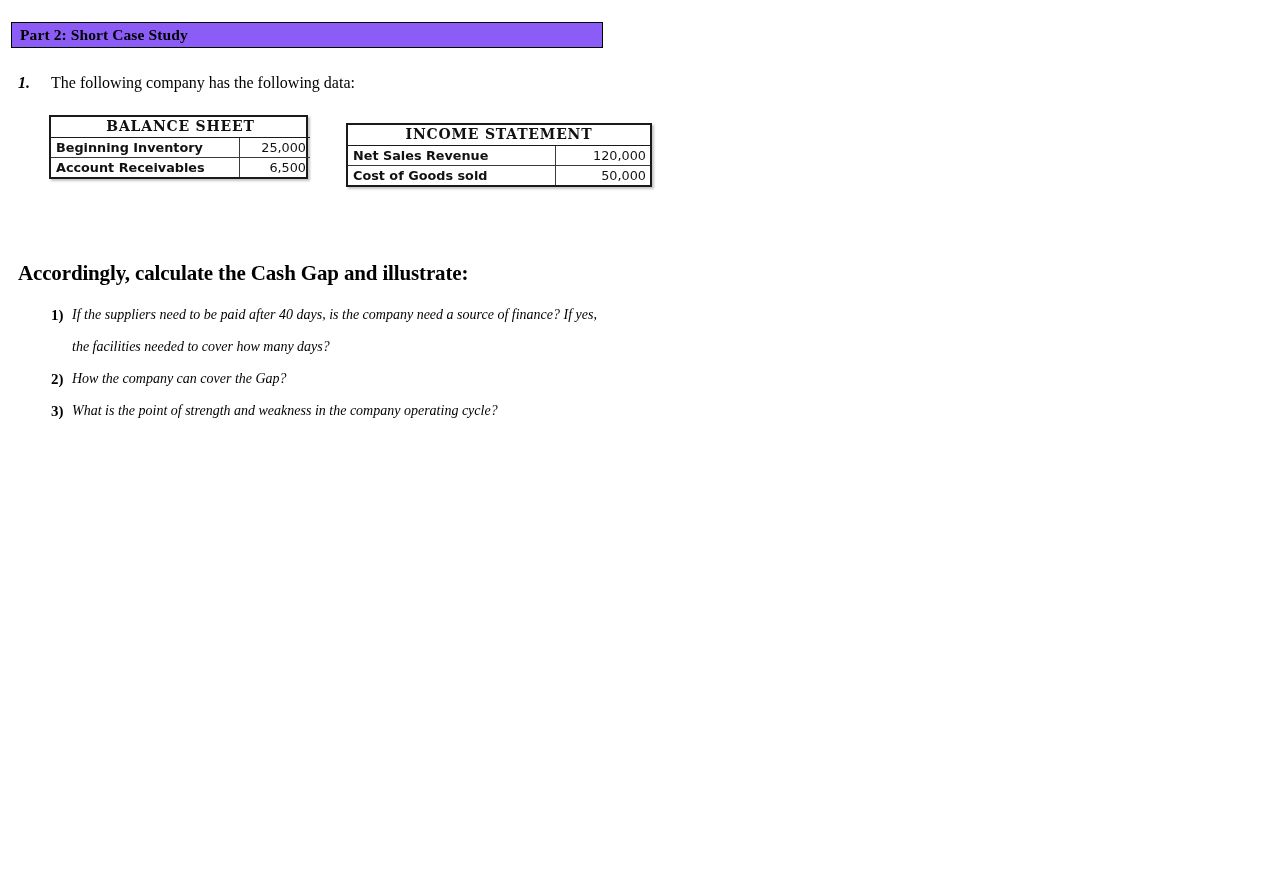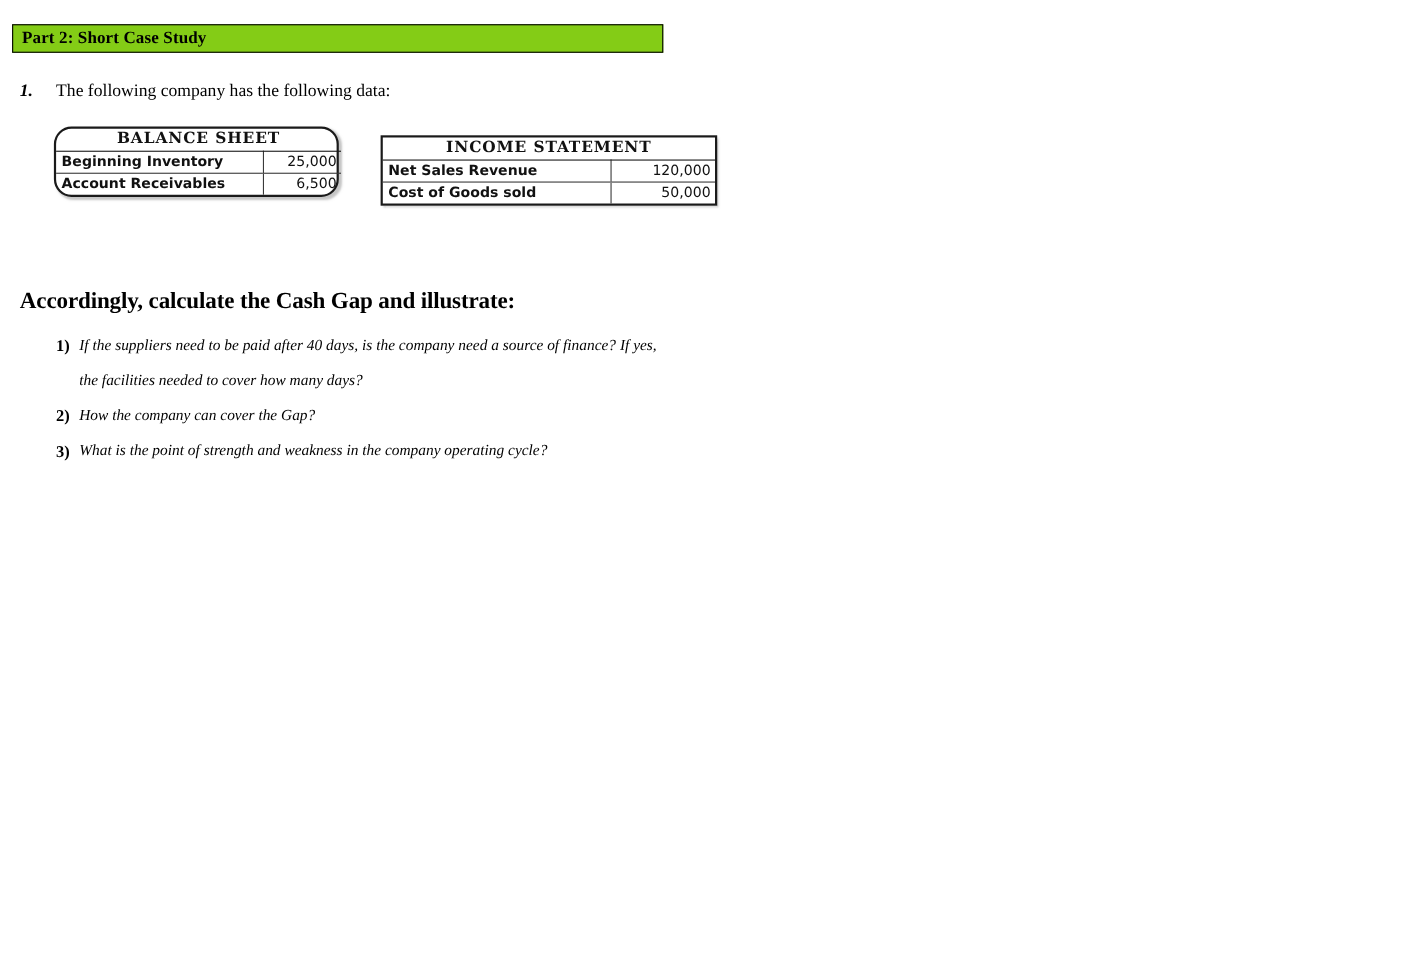--- a/index.html
+++ b/index.html
@@ -20,21 +20,21 @@
   .part-header {
     position: absolute;
     left: 11px;
     top: 22px;
     width: 592px;
     height: 26px;
     border: 1.5px solid #000000;
     box-sizing: border-box;
     display: flex;
     align-items: center;
-    background: #84cc16;
+    background: #8b5cf6;
   }
   .part-header-title {
     font-family: "Liberation Serif", serif;
     font-weight: bold;
     font-size: 15.5px;
     letter-spacing: 0.1px;
     padding-left: 8px;
     line-height: 1;
   }
 
@@ -104,21 +104,20 @@
     border-top: 1.1px solid #3a3a3a;
     line-height: 1.18;
     white-space: nowrap;
     color: #111111;
   }
 
   #balance-sheet-table {
     left: 49px;
     top: 115px;
     width: 259px;
-    border-radius: 16px;
   }
   #balance-sheet-table col.c1 { width: 188px; }
   #balance-sheet-table col.c2 { width: 71px; }
 
   #income-statement-table {
     left: 346px;
     top: 123px;
     width: 306px;
   }
   #income-statement-table col.c1 { width: 178px; }

